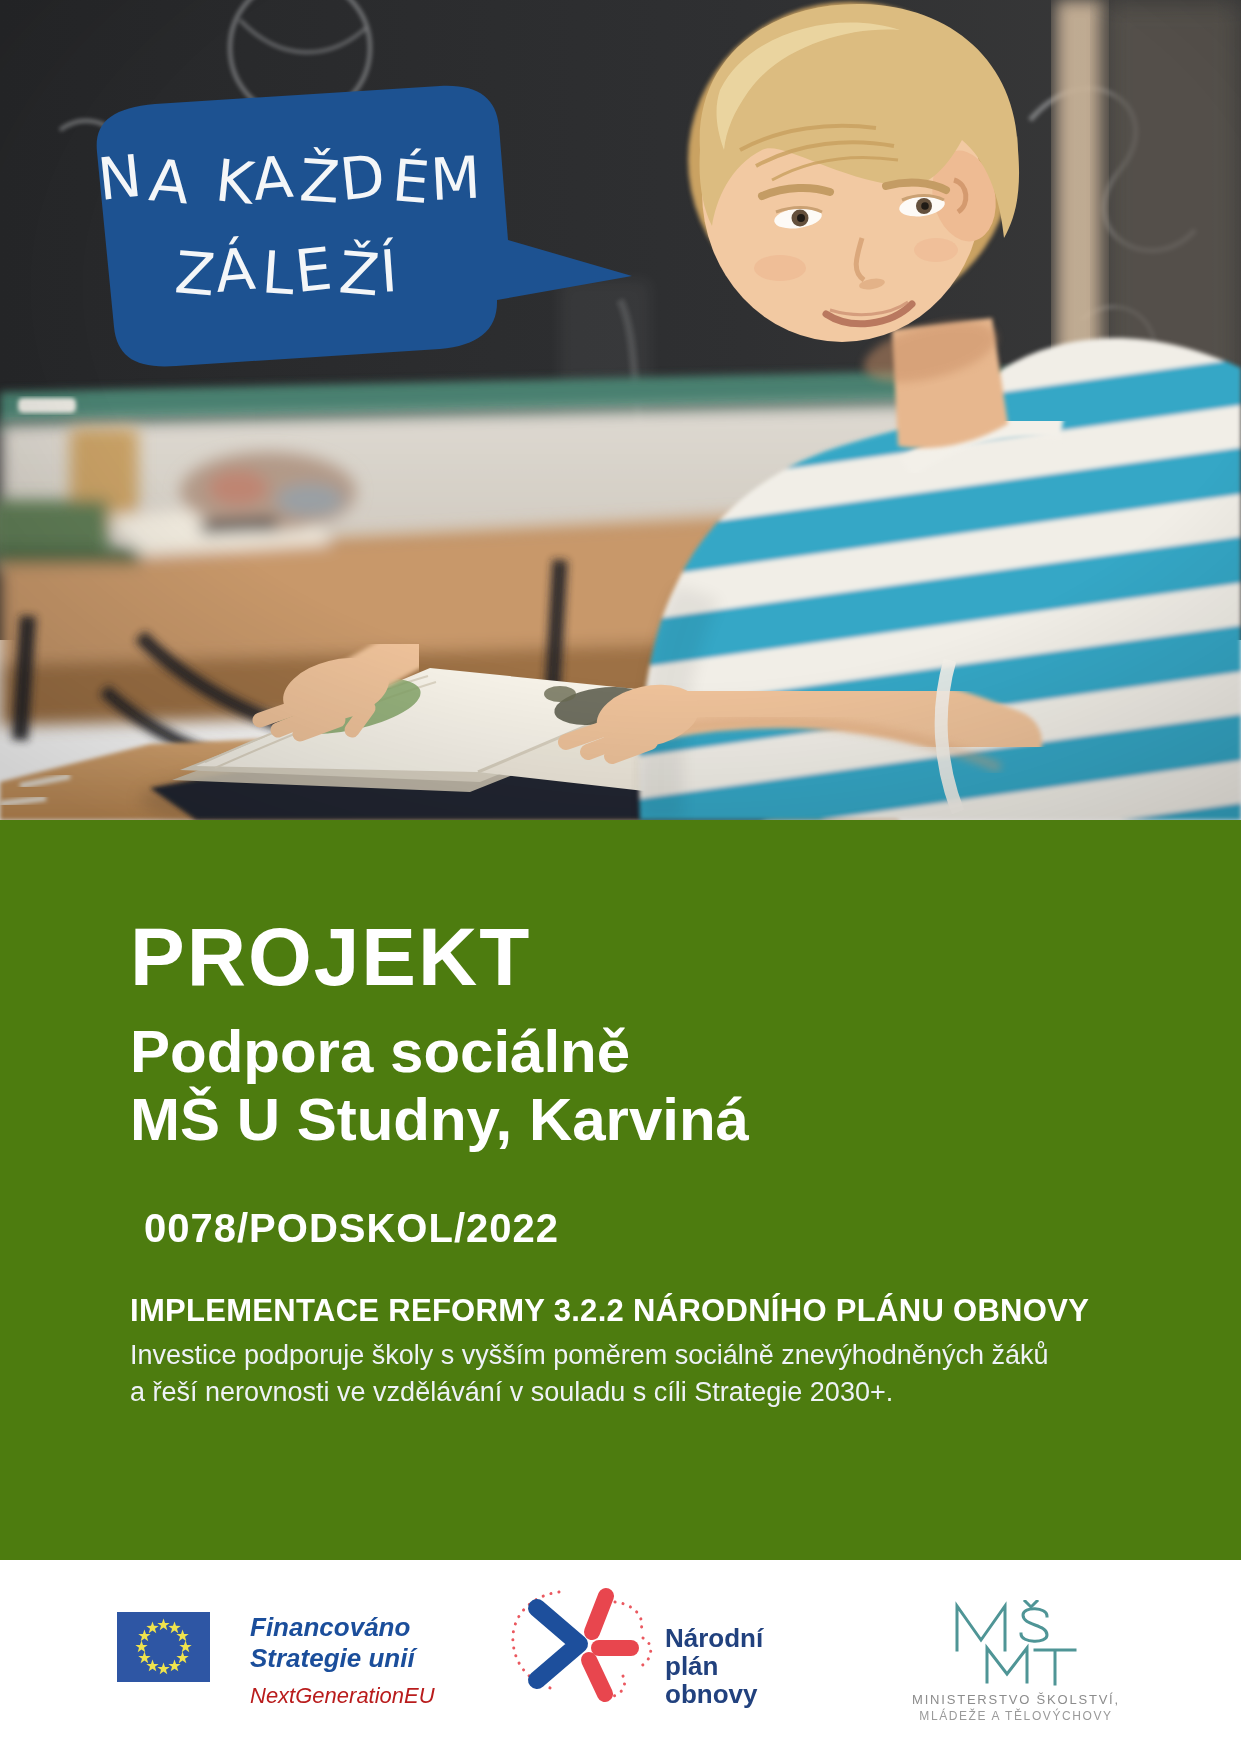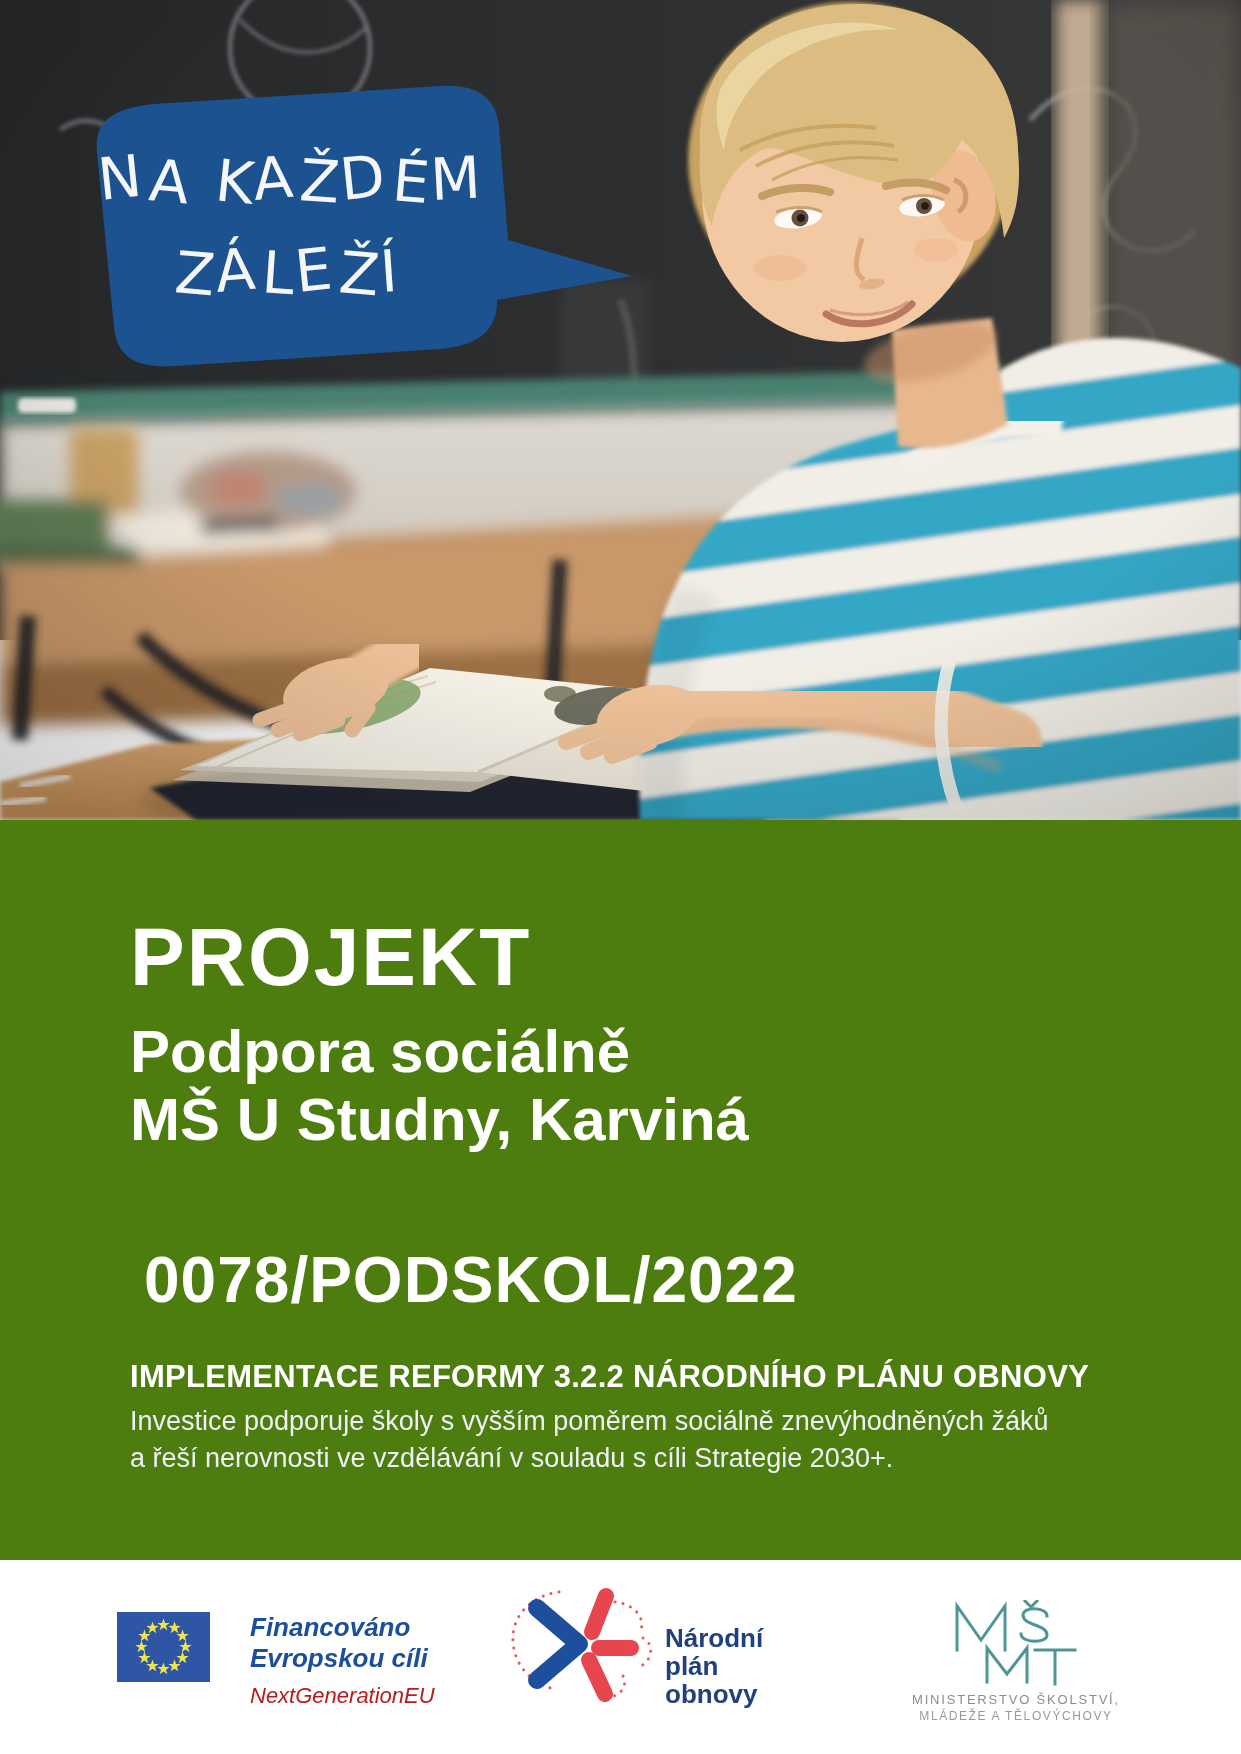--- a/index.html
+++ b/index.html
@@ -8,21 +8,21 @@
 
   
   .photo-wrap{position:absolute;top:0;left:0;width:1241px;height:820px;overflow:hidden;}
   .photo-wrap svg{display:block;}
 
   
   .band{position:absolute;top:820px;left:0;width:1241px;height:740px;background:#4d7c0f;color:#ffffff;}
   .band-inner{padding-left:130px;padding-right:50px;}
   .project-heading{padding-top:96px;font-size:82px;line-height:82px;font-weight:700;letter-spacing:2px;}
   .project-title{margin-top:20px;font-size:60px;font-weight:700;line-height:68px;}
-  .project-code{margin-top:89px;font-size:64px;font-weight:700;letter-spacing:1px;padding-left:14px;}
+  .project-code{margin-top:52px;font-size:40px;font-weight:700;letter-spacing:1px;padding-left:14px;}
   .reform-heading{margin-top:42px;font-size:31px;font-weight:700;letter-spacing:.3px;}
   .reform-text{margin-top:8px;font-size:27px;line-height:37px;font-weight:400;color:#eef2f7;}
 
   
   .footer{position:absolute;top:1560px;left:0;width:1241px;height:194px;background:#ffffff;}
   .eu-logo{position:absolute;left:117px;top:52px;display:flex;font-style:italic;}
   .eu-flag{width:93px;height:70px;}
   .eu-text{margin-left:40px;padding-top:0px;}
   .eu-line-bold{font-size:26px;line-height:31px;font-weight:700;color:#1b4e9b;}
   .eu-line-gray{font-size:22px;line-height:26px;margin-top:9px;font-weight:400;color:#b91c1c;}
@@ -244,21 +244,21 @@
           <use href="#star" x="57.5" y="54.05"></use>
         <use href="#star" x="46.5" y="57"></use>
           <use href="#star" x="35.5" y="54.05"></use>
           <use href="#star" x="27.45" y="46"></use>
         <use href="#star" x="24.5" y="35"></use>
           <use href="#star" x="27.45" y="24"></use>
           <use href="#star" x="35.5" y="15.95"></use>
       </svg>
       <div class="eu-text">
         <div class="eu-line-bold">Financováno</div>
-        <div class="eu-line-bold">Evropskou cíli</div>
+        <div class="eu-line-bold">Strategie unií</div>
         <div class="eu-line-gray">NextGenerationEU</div>
       </div>
     </div>
 
     <div class="npo-logo">
       <svg class="npo-icon" viewBox="0 0 150 128" xmlns="http://www.w3.org/2000/svg">
         <g stroke="#e8464e" stroke-width="3" stroke-linecap="round" stroke-dasharray="0.1 8" fill="none" opacity="0.9">
           <path d="M56,12 C26,16 8,38 10,62 C12,88 30,104 54,110"></path>
           <path d="M112,22 C130,24 142,36 138,50"></path>
           <path d="M140,58 C152,64 150,82 134,88"></path>

